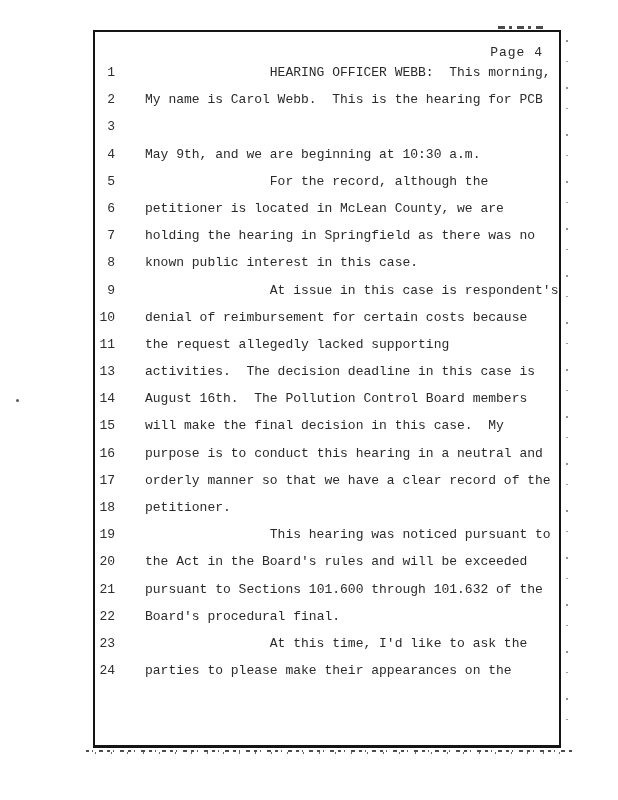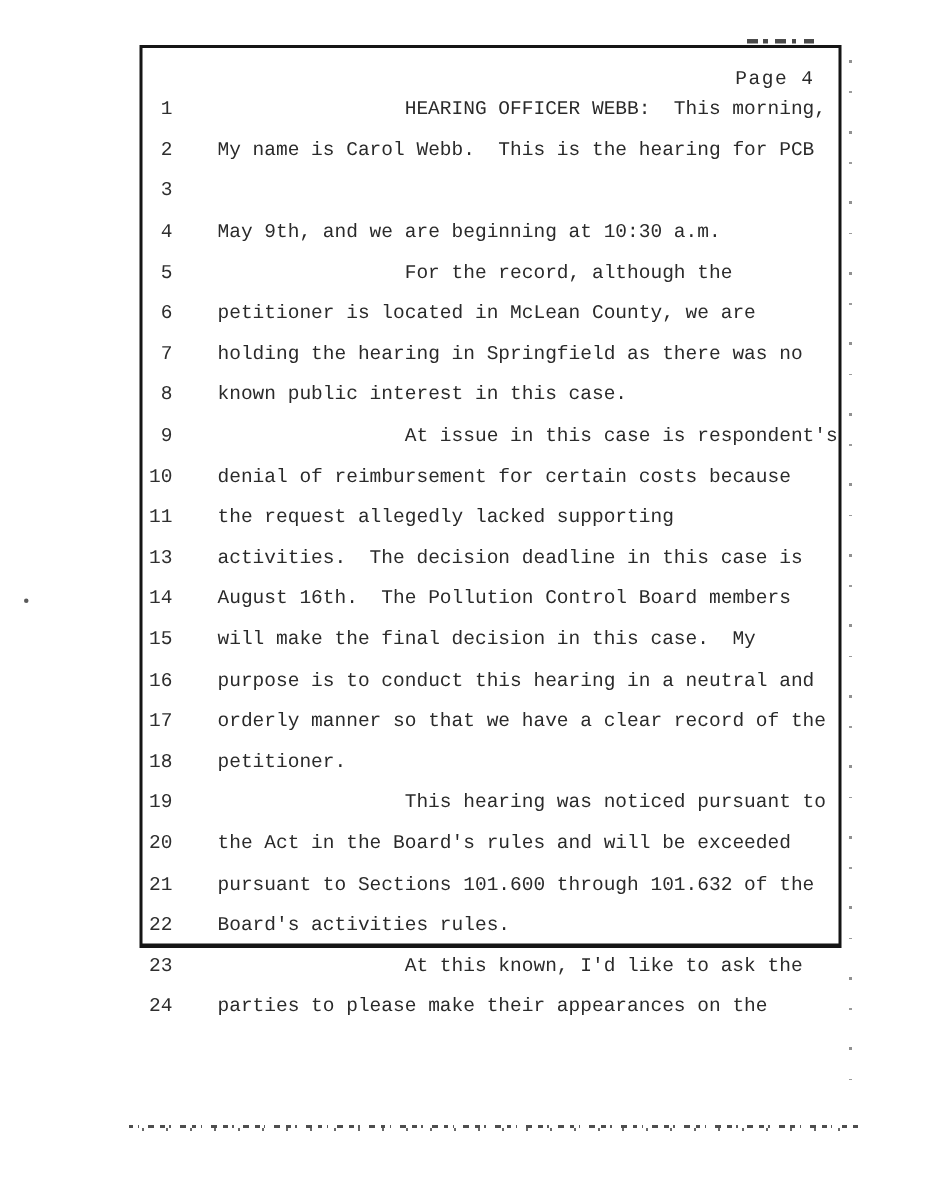--- a/index.html
+++ b/index.html
@@ -13,21 +13,21 @@
     height: 800px;
     overflow: hidden;
     font-family: "Liberation Mono", "DejaVu Sans Mono", monospace;
     color: #2a2a2a;
   }
   .page-box {
     position: absolute;
     left: 93px;
     top: 30px;
     width: 468px;
-    height: 602px;
+    height: 718px;
     box-sizing: border-box;
     border: 2px solid #151515;
     border-bottom-width: 3px;
     background: #ffffff;
   }
   .page-header {
     position: absolute;
     top: 13px;
     right: 16px;
     font-size: 13px;
@@ -205,26 +205,26 @@
     <span class="txt">the Act in the Board's rules and will be exceeded</span>
   </div>
 
   <div class="line">
     <span class="num">21</span>
     <span class="txt">pursuant to Sections 101.600 through 101.632 of the</span>
   </div>
 
   <div class="line">
     <span class="num">22</span>
-    <span class="txt">Board's activities rules.</span>
+    <span class="txt">Board's procedural final.</span>
   </div>
 
   <div class="line">
     <span class="num">23</span>
-    <span class="txt indent">At this known, I'd like to ask the</span>
+    <span class="txt indent">At this time, I'd like to ask the</span>
   </div>
 
   <div class="line">
     <span class="num">24</span>
     <span class="txt">parties to please make their appearances on the</span>
   </div>
 </div>
 </div>
 
 <div class="top-tick"></div>

